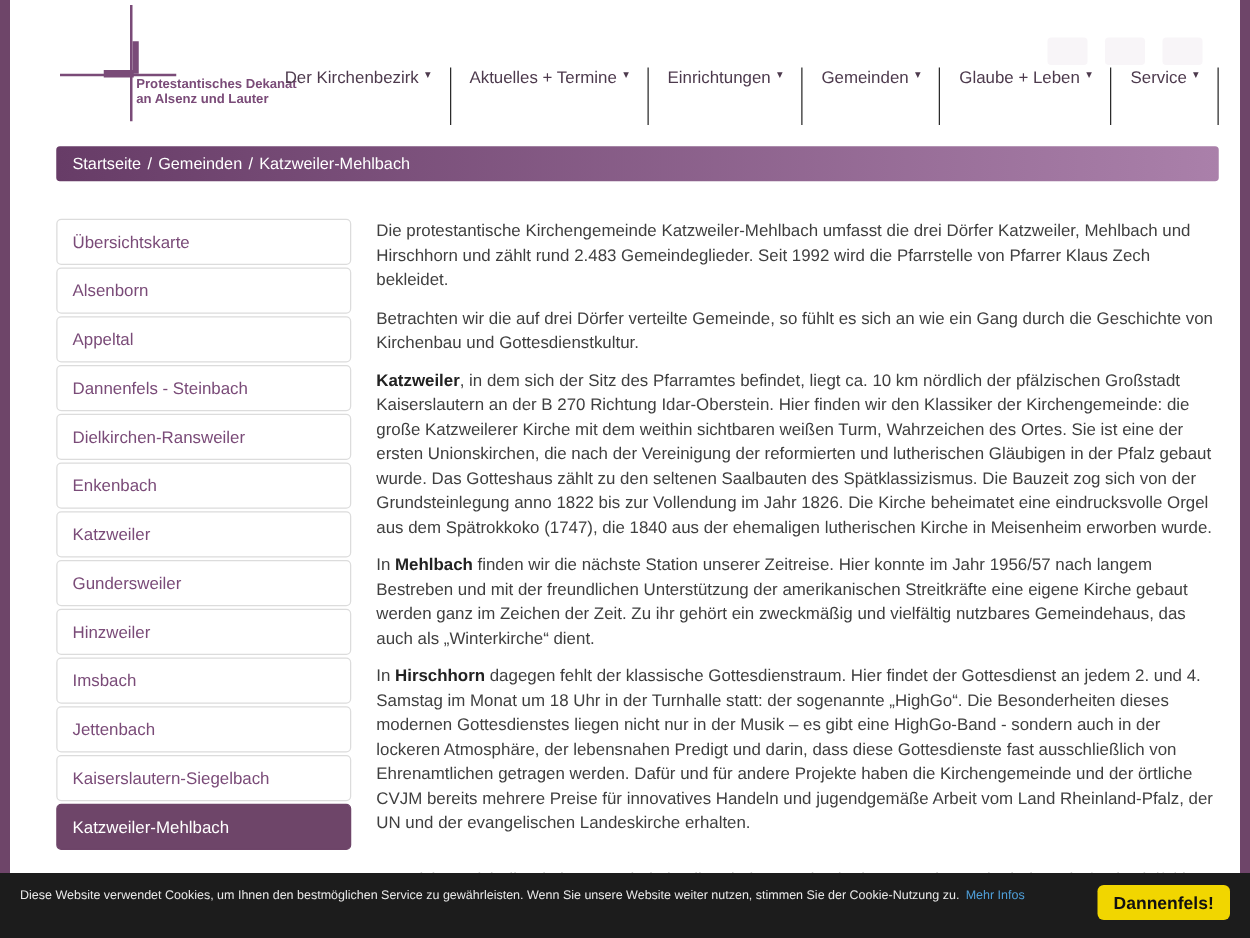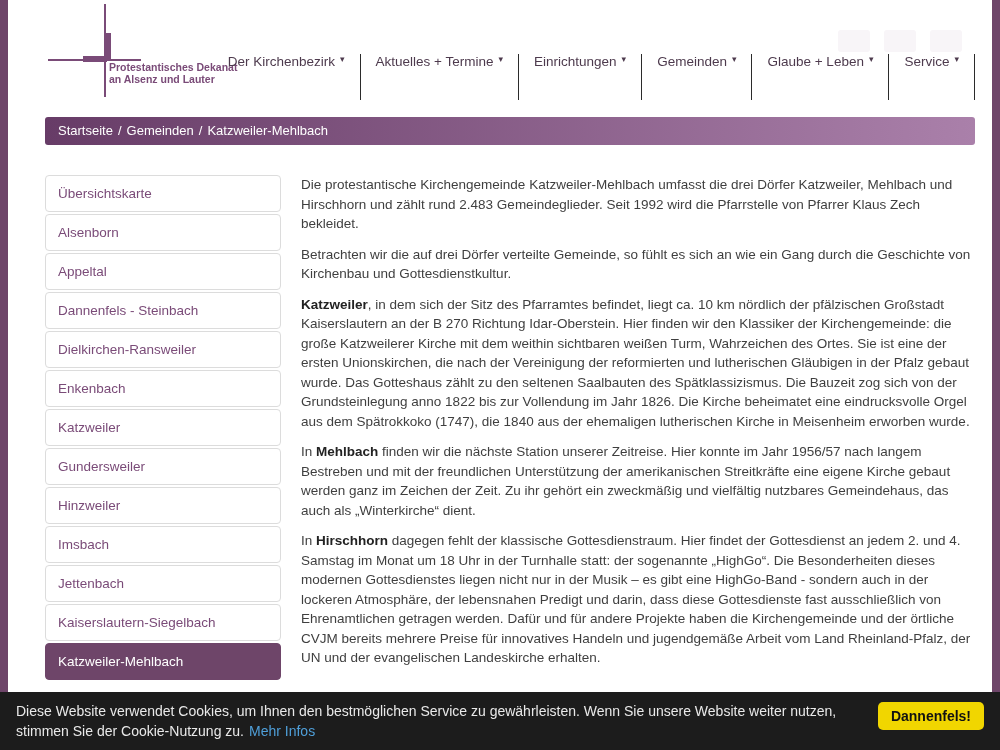--- a/index.html
+++ b/index.html
@@ -58,21 +58,21 @@
   .main p b { color:#222; }
   .main p:last-child { margin-top:26px; }
 
   
   .cookie {
     position:fixed; left:0; right:0; bottom:0; z-index:20;
     background:#1c1c1c; color:#e9e9e9;
     padding:9px 16px; min-height:52px;
     display:flex; align-items:flex-start;
   }
-  .cookie .msg { font-size:14px; line-height:20px; max-width:845px; }
+  .cookie .msg { font-size:10px; line-height:20px; max-width:845px; }
   .cookie .msg a { color:#4f9fd9; text-decoration:none; margin-left:5px; cursor:pointer; }
   .cookie .accept {
     margin-left:auto; background:#f1d600; color:#111; border:none; border-radius:5px;
     font-size:14px; font-weight:600; padding:6px 13px; cursor:pointer; flex:none; margin-top:1px;
     font-family:"Liberation Sans", sans-serif;
   }
 </style>
 </head>
 <body>
 

